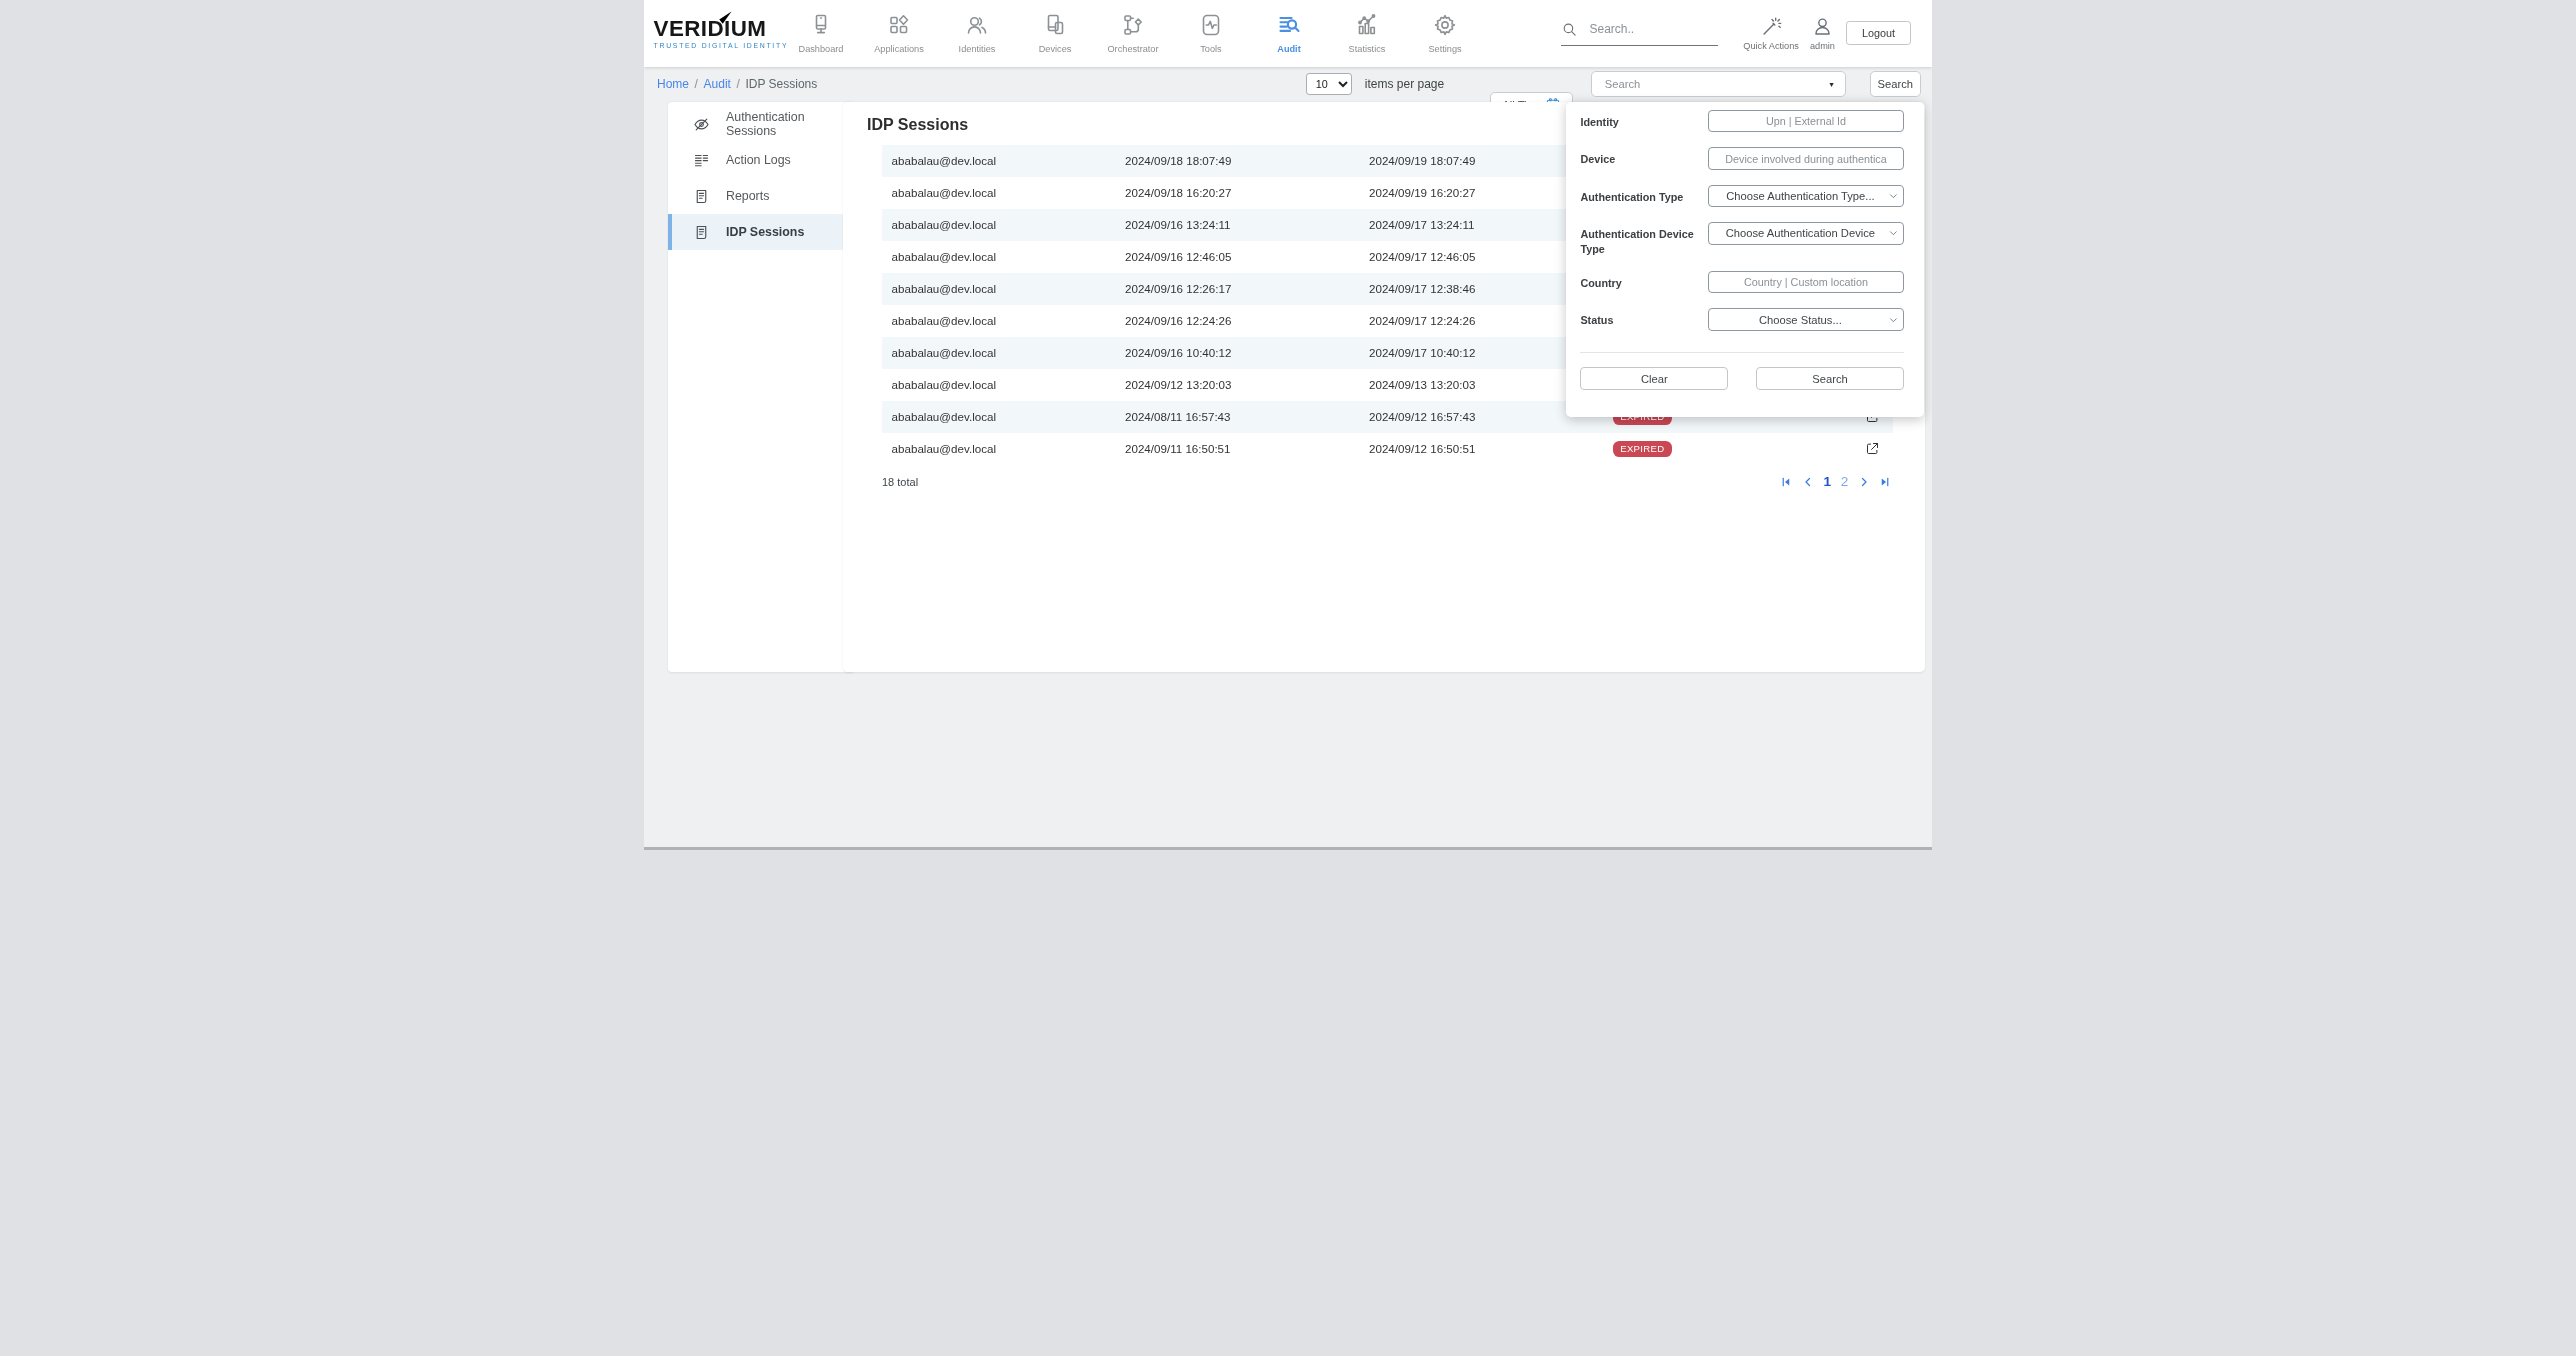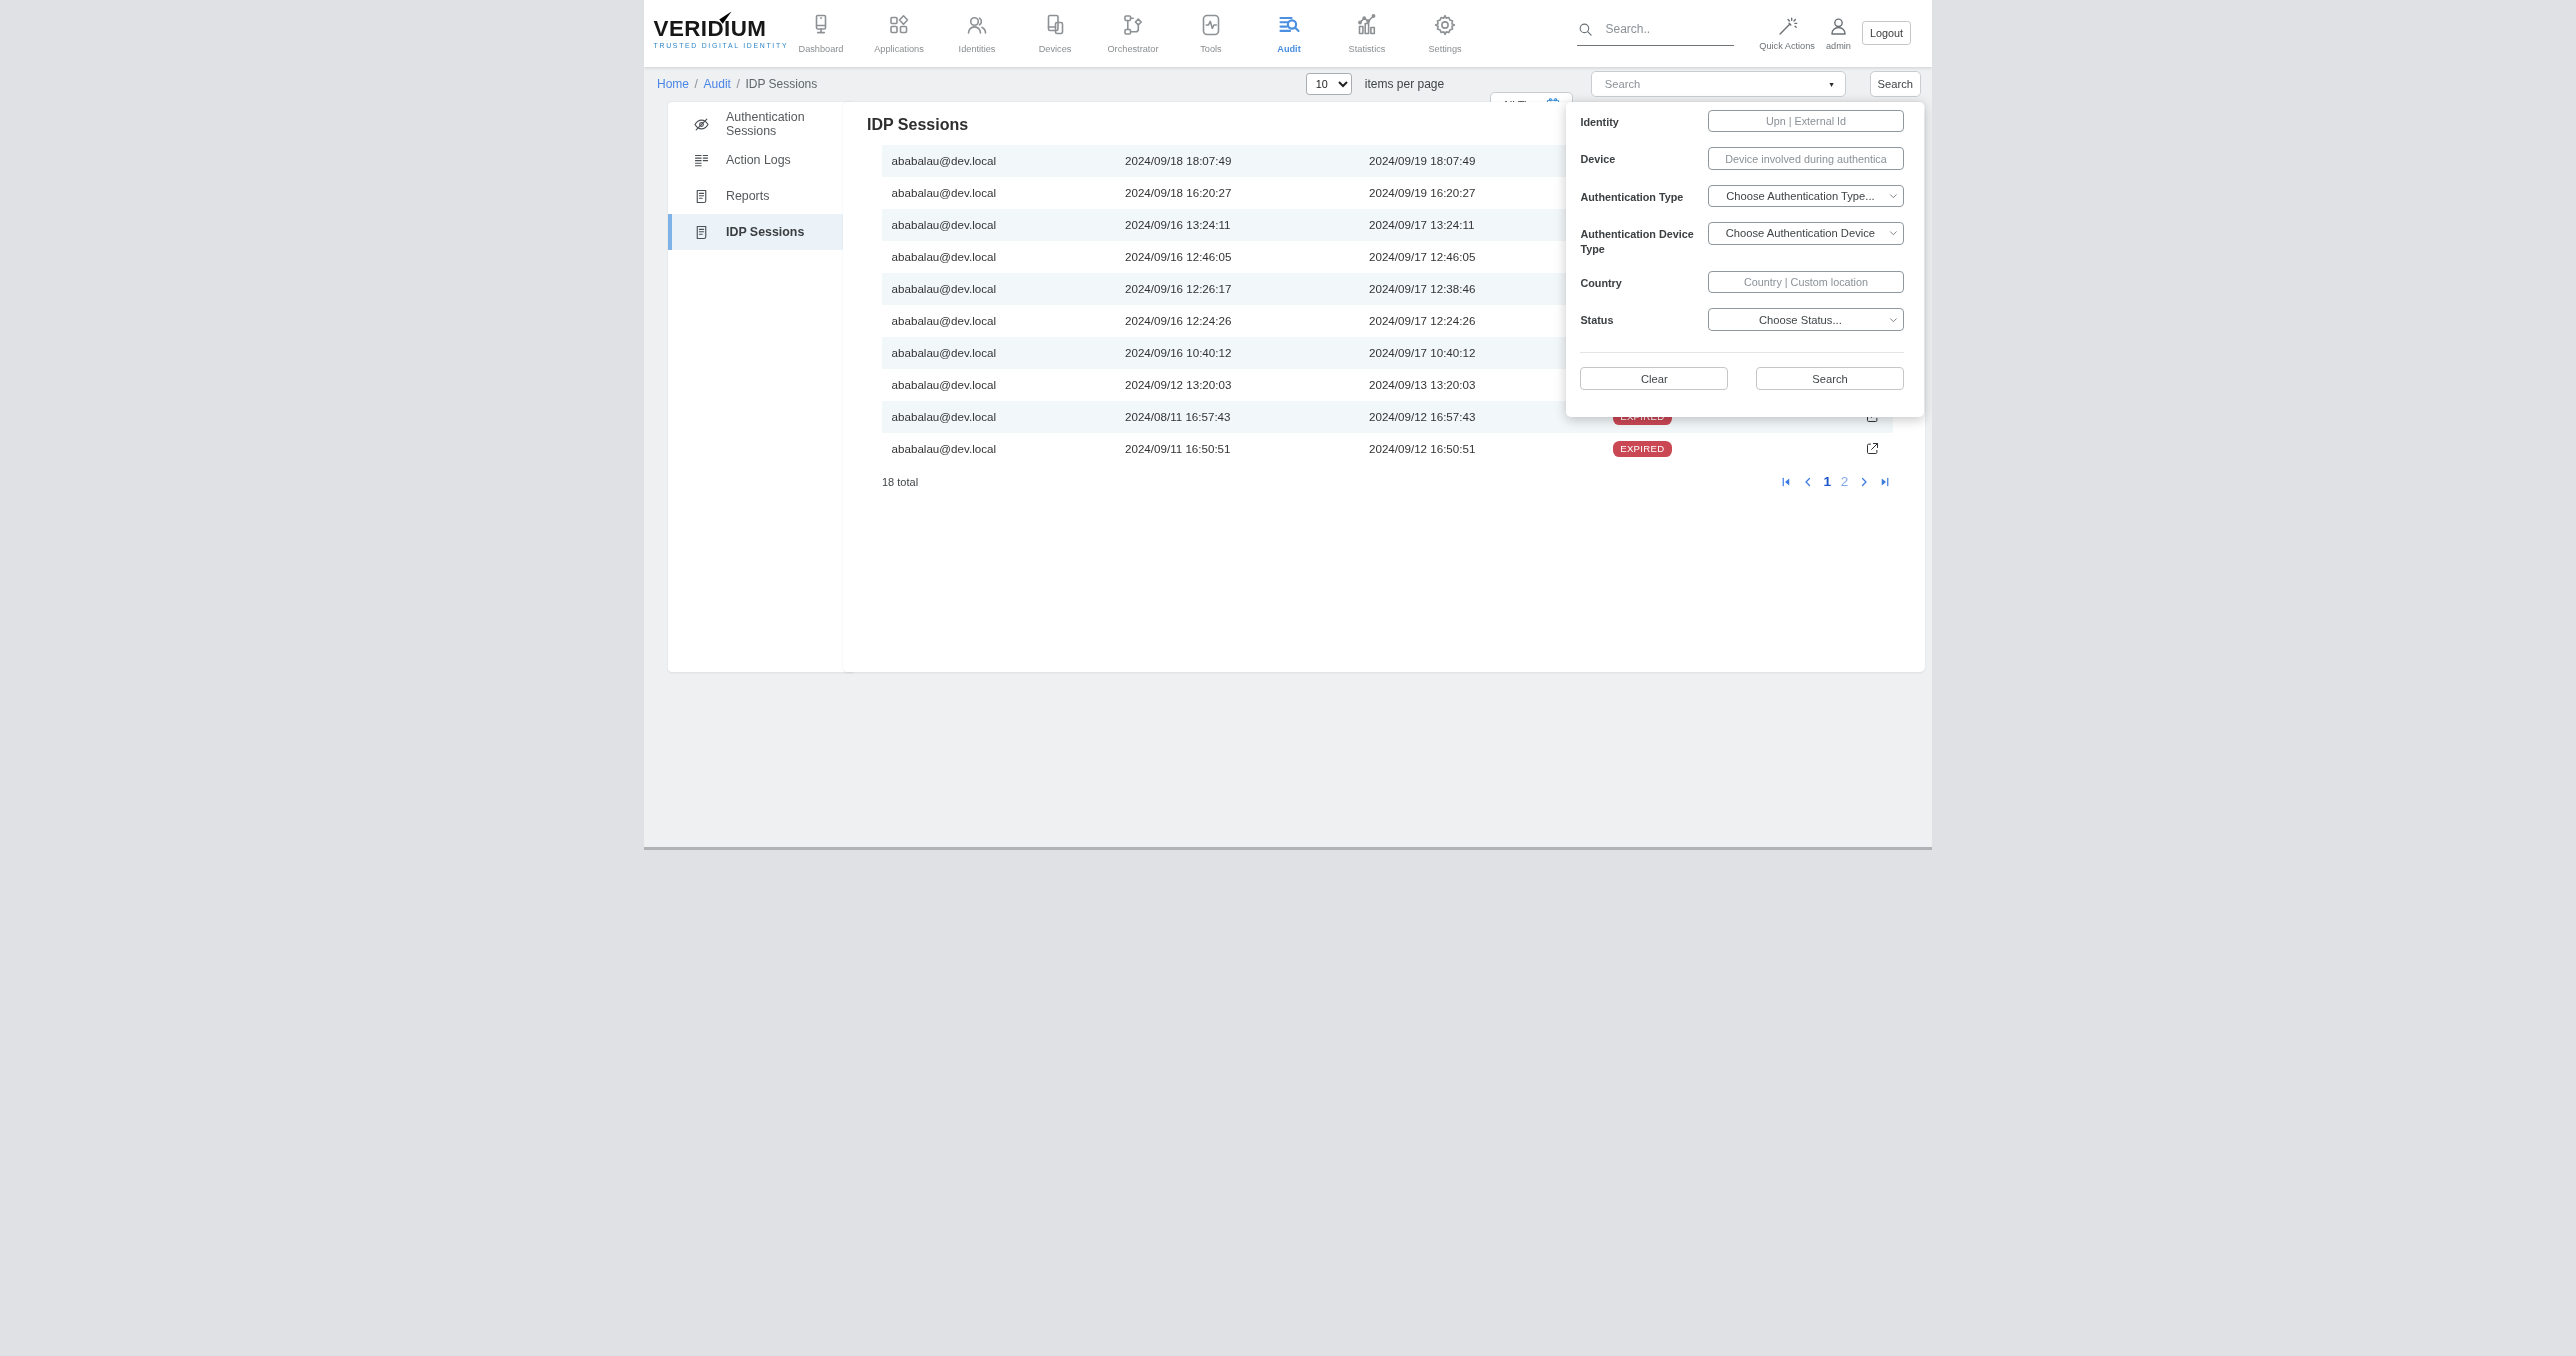--- a/index.html
+++ b/index.html
@@ -23,21 +23,21 @@
   .nav-item.active .nav-label { color:#4a8fe2; font-weight:bold; }
 
   .top-right { margin-left:auto; display:flex; align-items:center; gap:11px; padding-right:21px; }
   .top-search { display:flex; align-items:center; gap:9.6px; border-bottom:0.8px solid #6f7478; padding-bottom:7.2px; width:157px; margin-right:14.4px; }
   .top-search .icon { width:17px; height:17px; color:#6b7075; }
   .top-search input { border:none; outline:none; font-size:12px; width:120px; color:#444; background:transparent; font-family:inherit; }
   .top-search input::placeholder { color:#8b9196; }
   .top-col { display:flex; flex-direction:column; align-items:center; gap:4.8px; cursor:pointer; }
   .top-col .icon { width:21px; height:21px; color:#6b7075; }
   .top-col .top-col-label { font-size:9.2px; color:#6d7276; }
-  .logout-btn { height:24px; padding:0 7px; background:#fff; border:0.8px solid #c3c6c9; border-radius:3.2px;
+  .logout-btn { height:24px; padding:0 15px; background:#fff; border:0.8px solid #c3c6c9; border-radius:3.2px;
                 font-size:10.8px; color:#3c3c3c; cursor:pointer; font-family:inherit; }
 
   
   .crumb-row { position:absolute; top:67px; left:0; width:100%; height:34px; display:flex; align-items:center; }
   .breadcrumb { margin-left:13px; font-size:12px; display:flex; gap:5.6px; align-items:center; }
   .breadcrumb .crumb-link { color:#4a86e8; cursor:pointer; }
   .breadcrumb .crumb-sep { color:#8a8f93; }
   .breadcrumb .crumb-current { color:#5f676c; }
   .toolbar { margin-left:auto; display:flex; align-items:center; padding-right:11.2px; }
   .pp-select { width:46px; height:21.6px; border:0.8px solid #a9adb1; border-radius:3.2px; background:#fff; font-size:10.8px;

